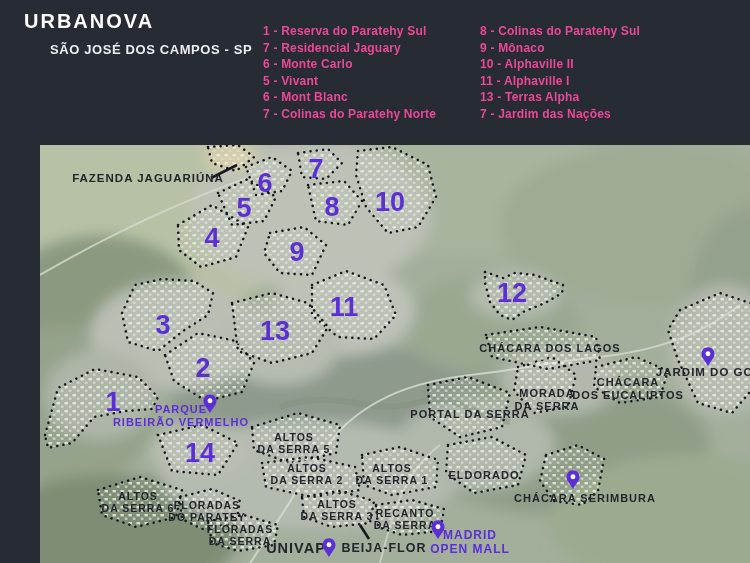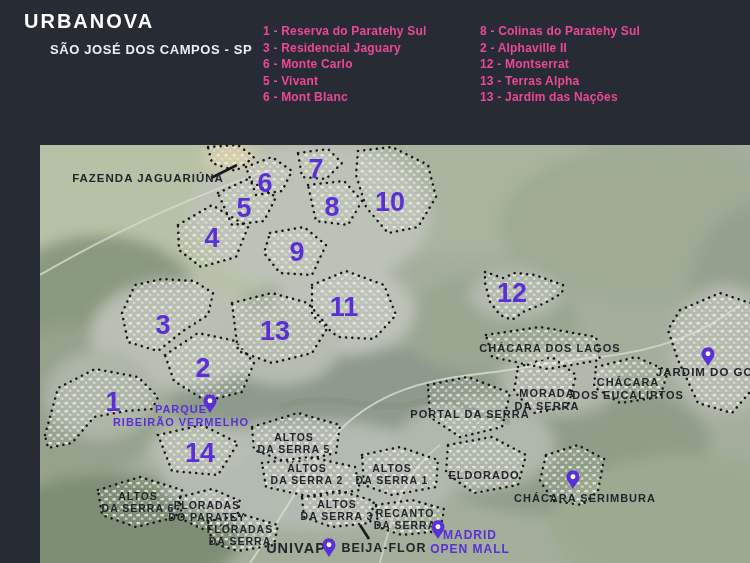--- a/index.html
+++ b/index.html
@@ -28,32 +28,34 @@
 </style>
 </head>
 <body>
 
 <div class="header">
   <div class="title">URBANOVA</div>
   <div class="subtitle">SÃO JOSÉ DOS CAMPOS - SP</div>
 
   <div class="legend-col col1">
     <div>1 - Reserva do Paratehy Sul</div>
-    <div>3 - Residencial Jaguary</div>
+    <div>7 - Residencial Jaguary</div>
     <div>6 - Monte Carlo</div>
     <div>5 - Vivant</div>
     <div>6 - Mont Blanc</div>
+    <div>7 - Colinas do Paratehy Norte</div>
   </div>
 
   <div class="legend-col col2">
     <div>8 - Colinas do Paratehy Sul</div>
-    <div>2 - Alphaville II</div>
-    <div>12 - Montserrat</div>
+    <div>9 - Mônaco</div>
+    <div>10 - Alphaville II</div>
+    <div>11 - Alphaville I</div>
     <div>13 - Terras Alpha</div>
-    <div>13 - Jardim das Nações</div>
+    <div>7 - Jardim das Nações</div>
   </div>
 </div>
 
 <div class="map-wrap">
 <svg width="750" height="418" viewBox="0 0 418">
   <defs>
     <filter id="soft" x="-30%" y="-30%" width="160%" height="160%">
           <feGaussianBlur stdDeviation="7"></feGaussianBlur>
         </filter>
     <pattern id="urban" width="8" height="8" patternUnits="userSpaceOnUse">

